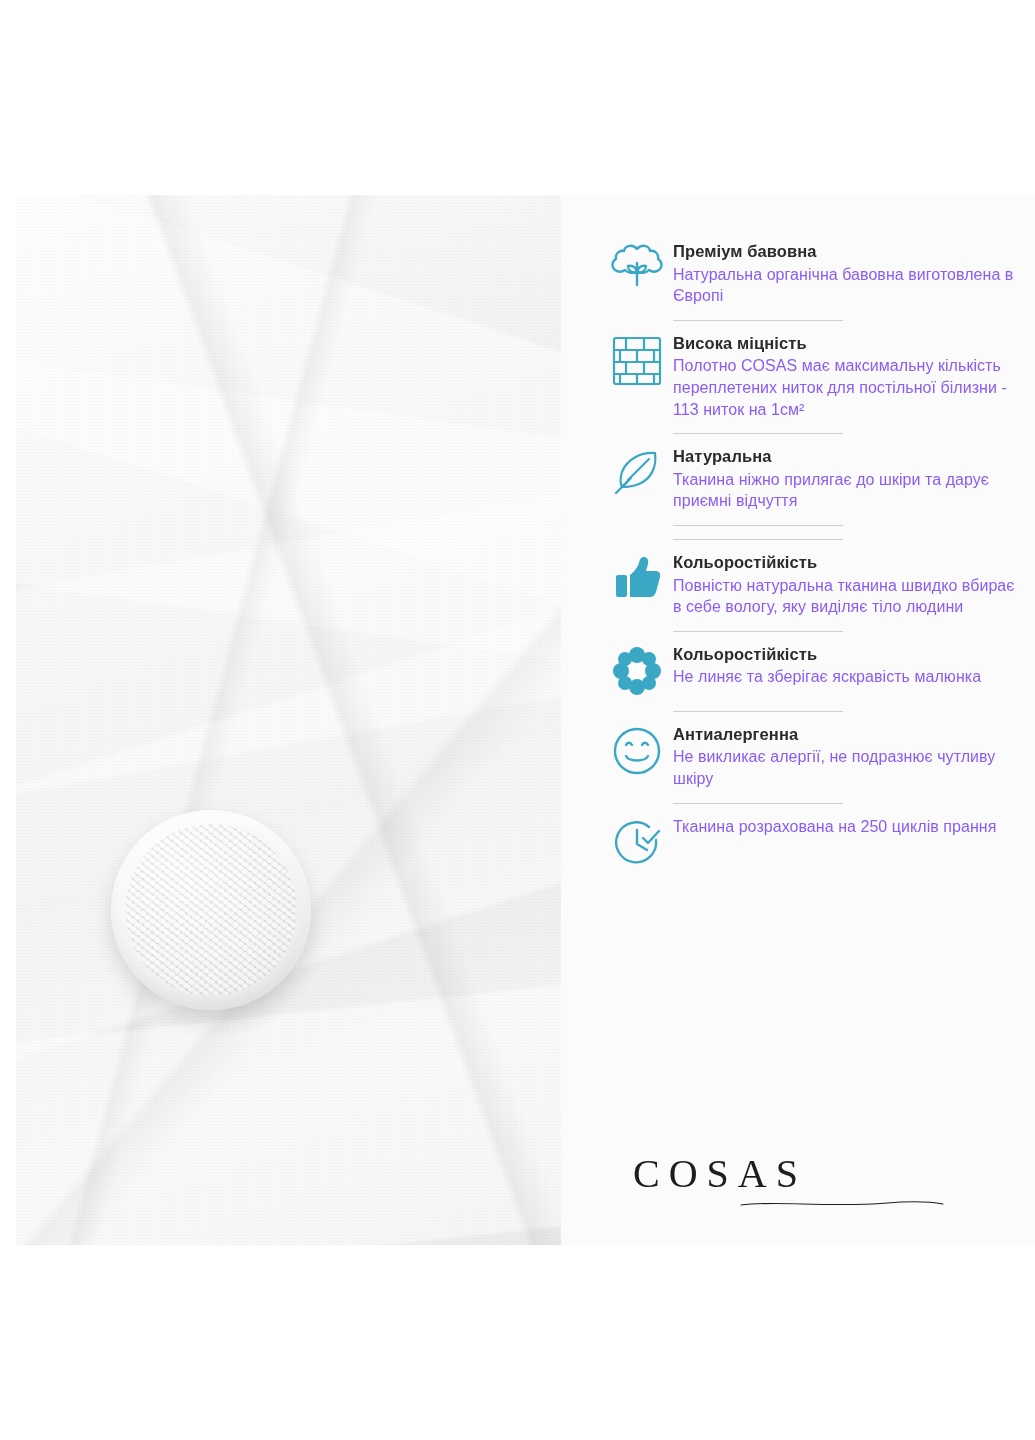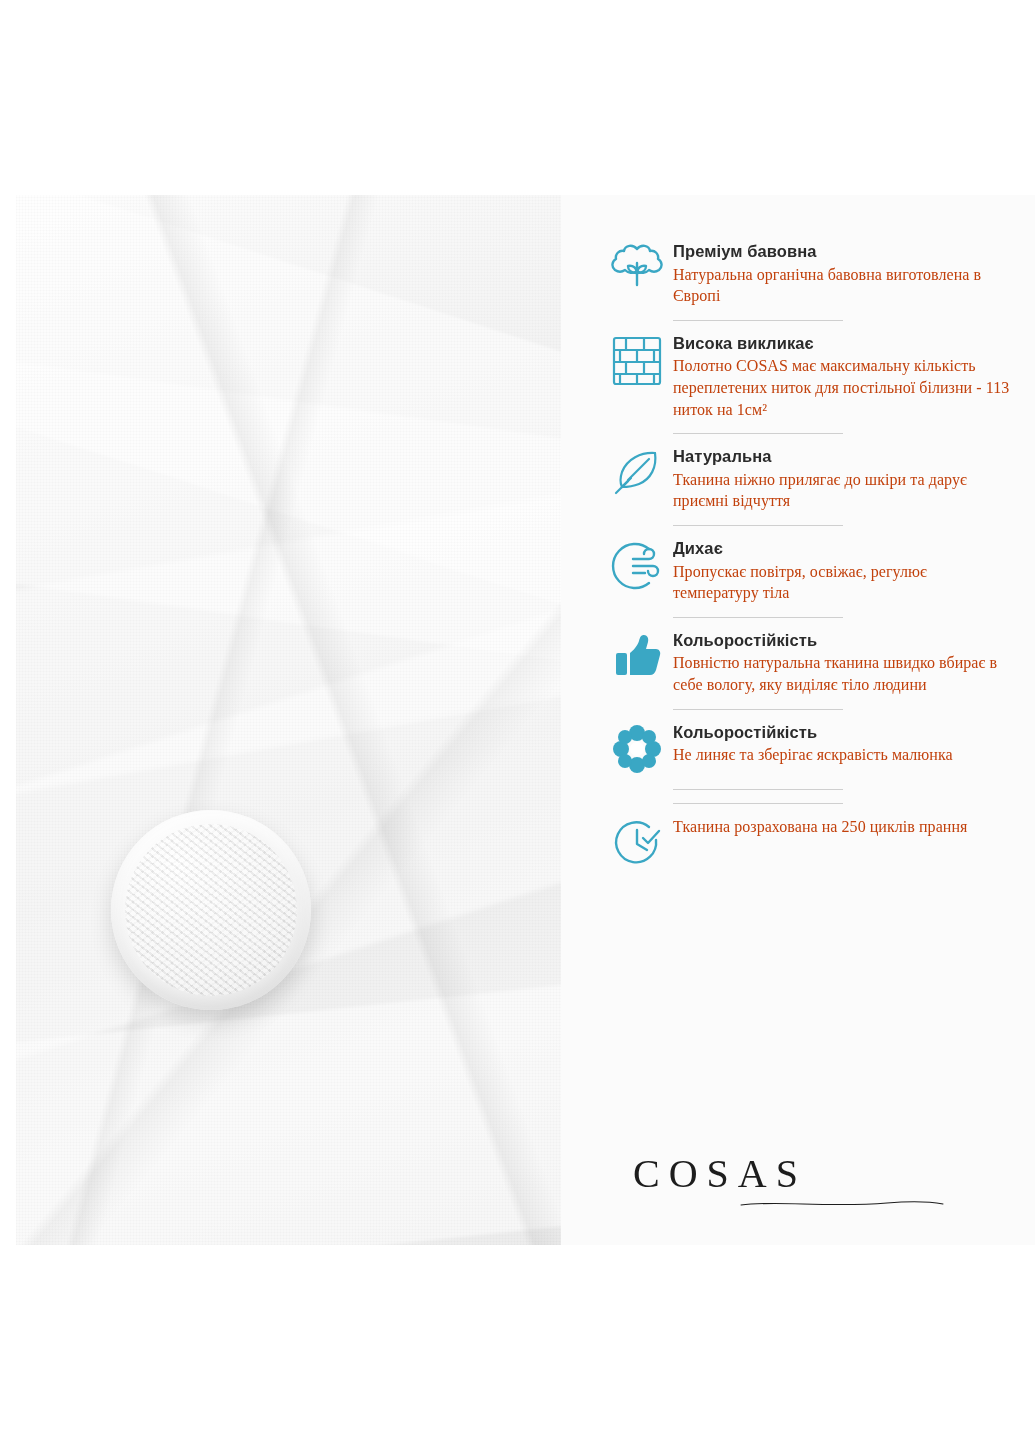--- a/index.html
+++ b/index.html
@@ -156,25 +156,24 @@
   .feature .title {
     font-size: 16.5px;
     font-weight: bold;
     color: #2b2b2b;
     line-height: 1.25;
     margin: 0 0 2px 0;
     letter-spacing: .1px;
   }
   .feature .desc {
     font-size: 16px;
-    color: #c2410c;
+    color: #8b5cf6;
     line-height: 1.35;
     margin: 0;
     letter-spacing: .05px;
-    font-family: Liberation Serif, serif;
   }
   .divider {
     height: 1px;
     background: #cfcfcf;
     width: 170px;
     margin: 13px 0 12px 72px;
   }
 
   .brand {
     position: absolute;
@@ -238,21 +237,21 @@
 
         <div class="feature">
           <div class="icon">
             <svg width="52" height="52" viewBox="0 0 52 52" fill="none" stroke="#3aa7c4" stroke-width="2.2">
               <rect x="3" y="3" width="46" height="46" rx="2"></rect>
               <path d="M3 15h46M3 27h46M3 39h46"></path>
               <path d="M15 3v12M33 3v12M9 15v12M26 15v12M43 15v12M15 27v12M33 27v12M9 39v10M26 39v10M43 39v10"></path>
             </svg>
           </div>
           <div class="txt">
-            <p class="title">Висока викликає</p>
+            <p class="title">Висока міцність</p>
             <p class="desc">Полотно COSAS має максимальну кількість переплетених ниток для постільної білизни - 113 ниток на 1см²</p>
           </div>
         </div>
         <div class="divider"></div>
 
         <div class="feature">
           <div class="icon">
             <svg width="52" height="50" viewBox="0 0 52 50" fill="none" stroke="#3aa7c4" stroke-width="2.2">
               <path d="M44 5C30 4 16 11 11 24c-2 6-2 11 0 15l6-6" stroke-linecap="round"></path>
               <path d="M44 5c2 14-4 26-16 31-5 2-11 3-17 3l9-9" stroke-linecap="round" stroke-linejoin="round"></path>
@@ -260,34 +259,20 @@
               <path d="M5 45 17 33" stroke-linecap="round"></path>
             </svg>
           </div>
           <div class="txt">
             <p class="title">Натуральна</p>
             <p class="desc">Тканина ніжно прилягає до шкіри та дарує приємні відчуття</p>
           </div>
         </div>
         <div class="divider"></div>
 
-        <div class="feature">
-          <div class="icon">
-            <svg width="52" height="52" viewBox="0 0 52 52" fill="none" stroke="#3aa7c4" stroke-width="2.4">
-              <path d="M38 9A22 22 0 1 0 38 43" stroke-linecap="round"></path>
-              <path d="M22 19h16a5 5 0 1 0-5-5" stroke-linecap="round"></path>
-              <path d="M22 26h20a5 5 0 1 1-5 5" stroke-linecap="round"></path>
-              <path d="M22 33h12" stroke-linecap="round"></path>
-            </svg>
-          </div>
-          <div class="txt">
-            <p class="title">Дихає</p>
-            <p class="desc">Пропускає повітря, освіжає, регулює температуру тіла</p>
-          </div>
-        </div>
         <div class="divider"></div>
 
         <div class="feature">
           <div class="icon">
             <svg width="50" height="50" viewBox="0 0 50 50" fill="#3aa7c4">
               <path d="M18 21c3-2 8-8 9-12 1-4 2-6 5-6s5 3 4 7l-2 7h10c3 0 5 3 4 6l-4 15c-1 3-3 5-6 5H18z"></path>
               <rect x="4" y="21" width="11" height="22" rx="2"></rect>
             </svg>
           </div>
           <div class="txt">
@@ -311,20 +296,34 @@
               <circle cx="25" cy="25" r="7" fill="#ffffff"></circle>
             </svg>
           </div>
           <div class="txt">
             <p class="title">Кольоростійкість</p>
             <p class="desc">Не линяє та зберігає яскравість малюнка</p>
           </div>
         </div>
         <div class="divider"></div>
 
+        <div class="feature">
+          <div class="icon">
+            <svg width="50" height="50" viewBox="0 0 50 50" fill="none" stroke="#3aa7c4" stroke-width="2.4">
+              <circle cx="25" cy="25" r="22"></circle>
+              <path d="M14 19c1.5-3 4.5-3 6 0" stroke-linecap="round"></path>
+              <path d="M30 19c1.5-3 4.5-3 6 0" stroke-linecap="round"></path>
+              <path d="M14 30c3 6 19 6 22 0" stroke-linecap="round"></path>
+            </svg>
+          </div>
+          <div class="txt">
+            <p class="title">Антиалергенна</p>
+            <p class="desc">Не викликає алергії, не подразнює чутливу шкіру</p>
+          </div>
+        </div>
         <div class="divider"></div>
 
         <div class="feature">
           <div class="icon">
             <svg width="50" height="50" viewBox="0 0 50 50" fill="none" stroke="#3aa7c4" stroke-width="2.4">
               <path d="M44 22a20 20 0 1 1-7-13" stroke-linecap="round"></path>
               <path d="M25 12v14l10 6" stroke-linecap="round" stroke-linejoin="round"></path>
               <path d="M31 20l5 5 11-12" stroke-linecap="round" stroke-linejoin="round"></path>
             </svg>
           </div>

